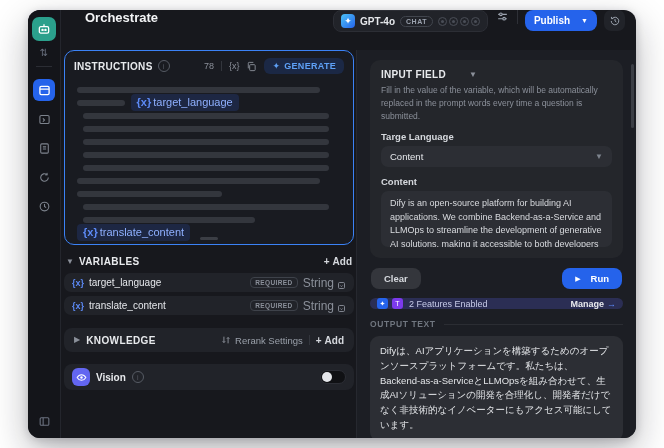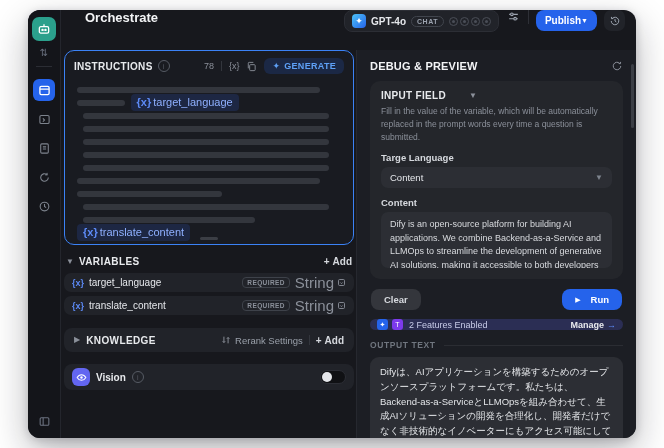--- a/index.html
+++ b/index.html
@@ -28,21 +28,21 @@
   .app-title{font-size:13px;font-weight:700;color:#f3f4f6;margin-right:auto;}
   .model-pill{display:flex;align-items:center;gap:5px;background:#212329;border:1px solid #2c2e35;border-radius:8px;padding:3px 7px;}
   .model-icon{width:14px;height:14px;border-radius:4px;background:linear-gradient(135deg,#4cc3f7,#2563eb);color:#fff;font-size:9px;display:flex;align-items:center;justify-content:center;}
   .model-name{font-size:10px;font-weight:700;color:#e5e7eb;}
   .chat-badge{font-size:7px;font-weight:700;color:#9ca3af;border:1px solid #41454d;border-radius:7px;padding:1px 5px;letter-spacing:.5px;}
   .cap-icons{display:flex;gap:2px;}
   .cap{width:9px;height:9px;border-radius:50%;border:1px solid #4a4e57;box-sizing:border-box;position:relative;}
   .cap::after{content:"";position:absolute;left:2px;top:2px;right:2px;bottom:2px;border-radius:50%;background:#4a4e57;}
   .sliders-btn{color:#9ca3af;padding:0 1px;}
   .header-divider{width:1px;height:14px;background:#2e3037;}
-  .publish-btn{background:#2563eb;color:#fff;font-size:10px;font-weight:700;border-radius:8px;padding:5px 9px;display:flex;align-items:center;gap:0;}
+  .publish-btn{background:#2563eb;color:#fff;font-size:10px;font-weight:700;border-radius:8px;padding:5px 9px;display:flex;align-items:center;gap:11px;}
   .publish-chev{font-size:7px;line-height:1;}
   .history-btn{width:21px;height:21px;border-radius:7px;background:#212329;color:#9ca3af;display:flex;align-items:center;justify-content:center;}
   
   .left-col{position:absolute;left:36px;top:40px;width:290px;bottom:0;box-sizing:border-box;}
   .instr-panel{border:1px solid #3b82f6;border-radius:10px;background:#191b21;height:195px;position:relative;overflow:hidden;box-sizing:border-box;}
   .instr-header{display:flex;align-items:center;gap:5px;padding:7px 9px 4px;}
   .instr-title{font-size:10px;font-weight:700;color:#e8eaed;letter-spacing:.3px;}
   .info-i{width:10px;height:10px;border:1px solid #565b64;border-radius:50%;color:#565b64;font-size:7px;display:inline-flex;align-items:center;justify-content:center;font-style:normal;flex:none;}
   .instr-actions{margin-left:auto;display:flex;align-items:center;gap:7px;color:#8b909a;font-size:9px;}
   .mini-divider{width:1px;height:10px;background:#33363d;}
@@ -55,21 +55,21 @@
   .resize-handle{position:absolute;bottom:4px;left:50%;transform:translateX(-50%);width:18px;height:3px;border-radius:2px;background:#3b3e45;}
   .lscroll{position:absolute;right:-5px;top:222px;width:3px;height:80px;border-radius:2px;background:#3b3e45;}
   .section-header{display:flex;align-items:center;gap:5px;margin:11px 2px 6px;}
   .sec-chev{color:#8b909a;font-size:8px;line-height:1;}
   .sec-title{font-size:10px;font-weight:700;color:#e8eaed;letter-spacing:.4px;}
   .add-btn{margin-left:auto;font-size:10px;font-weight:700;color:#d6d9de;display:flex;align-items:center;gap:3px;}
   .var-row{background:#212329;border-radius:7px;height:19px;display:flex;align-items:center;padding:0 8px;margin-bottom:4px;gap:5px;}
   .var-x{color:#5d8bf7;font-size:9px;font-weight:700;}
   .var-name{color:#e5e7eb;font-size:10px;}
   .req-pill{margin-left:auto;border:1px solid #3e424a;color:#8b909a;font-size:6.5px;font-weight:700;border-radius:4px;padding:1px 4px;letter-spacing:.4px;}
-  .var-type{color:#8b909a;font-size:15px;display:flex;align-items:center;gap:3px;}
+  .var-type{color:#8b909a;font-size:12px;display:flex;align-items:flex-end;gap:3px;}
   .knowledge-card{background:#212329;border-radius:8px;height:24px;display:flex;align-items:center;padding:0 10px;margin-top:13px;gap:6px;box-sizing:border-box;}
   .rerank{display:flex;align-items:center;gap:4px;color:#9aa0aa;font-size:9.5px;margin-left:auto;}
   .vision-card{background:#212329;border-radius:8px;height:26px;display:flex;align-items:center;padding:0 8px;margin-top:12px;gap:6px;box-sizing:border-box;}
   .vision-icon{width:18px;height:18px;border-radius:6px;background:#6366f1;color:#fff;display:flex;align-items:center;justify-content:center;flex:none;}
   .vision-label{font-size:10px;font-weight:700;color:#e8eaed;}
   .toggle{margin-left:auto;width:26px;height:14px;border-radius:8px;background:#101114;border:1px solid #2c2e35;position:relative;box-sizing:border-box;}
   .toggle .knob{position:absolute;left:1px;top:1px;width:10px;height:10px;border-radius:50%;background:#e5e7eb;}
   
   .right-col{position:absolute;left:328px;top:40px;right:0;bottom:0;border-left:1px solid #26282f;background:#1c1e24;padding:10px 13px;box-sizing:border-box;display:flex;flex-direction:column;}
   .debug-header{display:flex;align-items:center;margin-bottom:9px;}
@@ -320,29 +320,20 @@
       <i class="info-i">i</i>
       <span class="toggle">
           <span class="knob"></span>
         </span>
     </div>
   </div>
 
   <div class="right-col">
     <div class="rscroll"></div>
 
-    <div class="debug-header">
-      <span class="debug-title">DEBUG &amp; PREVIEW</span>
-      <span class="refresh-btn">
-        <svg class="ic" width="12" height="12" viewBox="0 0 24 24" fill="none" stroke="currentColor" stroke-width="2">
-          <path d="M19.5 12a7.5 7.5 0 1 1-2.2-5.3"></path>
-            <path d="M19.2 3.8l-.3 3.6-3.6-.3"></path>
-        </svg>
-      </span>
-    </div>
 
     <div class="input-card">
       <div class="if-header">
         <span>INPUT FIELD</span>
         <span class="if-chev">▼</span>
       </div>
       <div class="if-desc">Fill in the value of the variable, which will be automatically replaced in the prompt words every time a question is submitted.</div>
 
       <div class="field-label">Targe Language</div>
       <div class="select">

